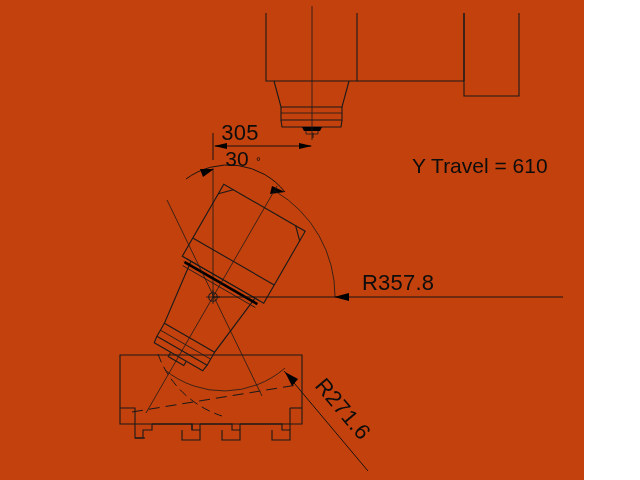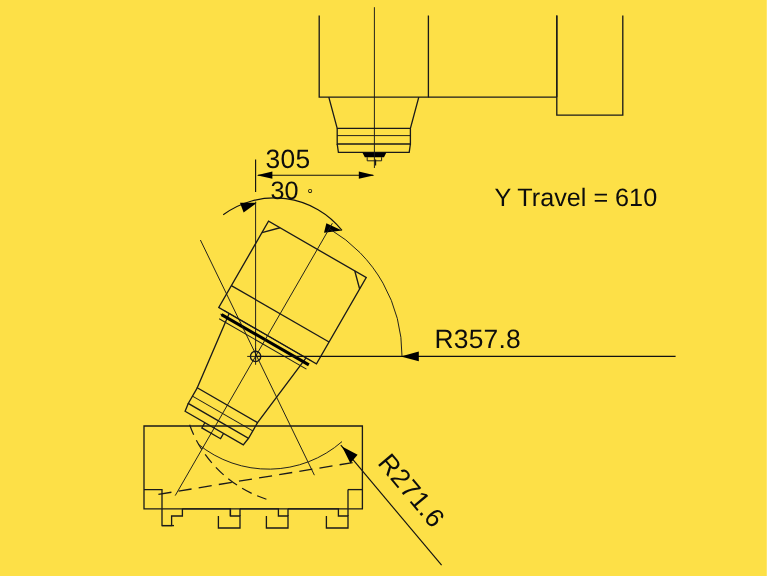--- a/index.html
+++ b/index.html
@@ -9,23 +9,23 @@
   }
   body {
     width: 640px;
     height: 480px;
     overflow: hidden;
     font-family: "Liberation Sans", sans-serif;
     color: #000000;
   }
   #drawing-root {
     position: relative;
-    width: 639px;
+    width: 584px;
     height: 480px;
-    background: #fde047;
+    background: #c2410c;
   }
   svg.cad {
     display: block;
     width: 640px;
     height: 480px;
   }
   .ln {
     fill: none;
     stroke: #1a1a1a;
     stroke-width: 1.1;

